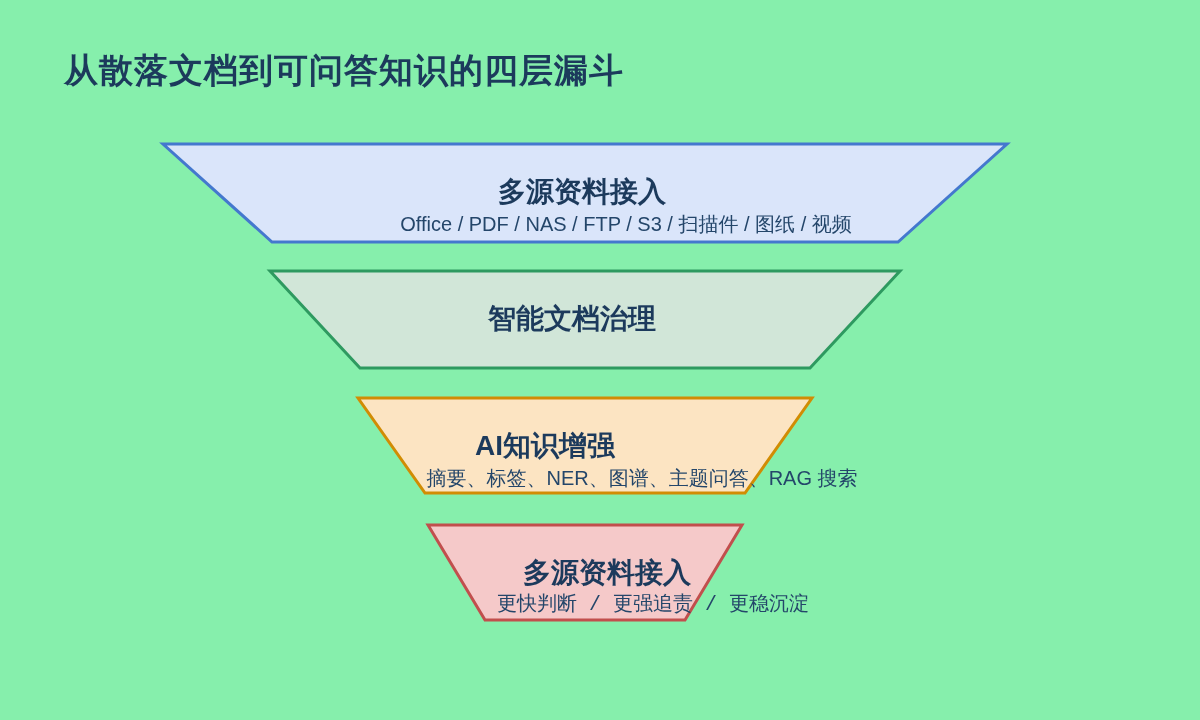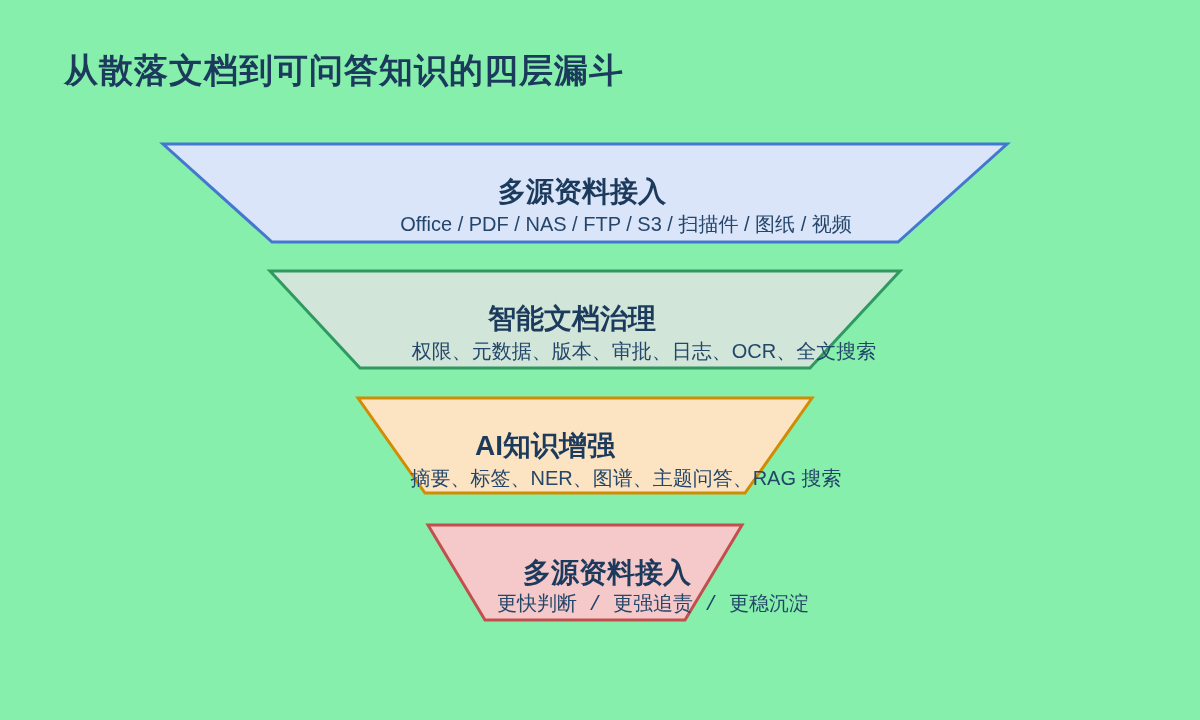--- a/index.html
+++ b/index.html
@@ -57,21 +57,20 @@
     <polygon points="163,144 1007,144 898,242 272,242" stroke-width="3" fill="#DAE5FA" stroke="#4478CE"></polygon>
     <polygon points="270,271 900,271 810,368 360,368" stroke-width="3" fill="#D1E6D8" stroke="#2E9A60"></polygon>
     <polygon points="358,398 812,398 745,493 425,493" stroke-width="3" fill="#FCE4C2" stroke="#D18C04"></polygon>
     <polygon points="428,525 742,525 685,620 485,620" stroke-width="3" fill="#F5C9C9" stroke="#C14F4D"></polygon>
   </svg>
 
   <div class="layer-title" style="left:542px; top:177px;margin-left:40px;">多源资料接入</div>
   <div class="layer-subtitle" style="left:594px; top:210px;margin-left:32px;">Office / PDF / NAS / FTP / S3 / 扫描件 / 图纸 / 视频</div>
 
   <div class="layer-title" style="left:540px; top:304px;margin-left:32px;">智能文档治理</div>
-  <div class="layer-subtitle" style="left:644px; top:337px;">权限、元数据、版本、审批、日志、OCR、全文搜索</div>
 
   <div class="layer-title" style="left:545px; top:431px;text-align:center;">AI知识增强</div>
-  <div class="layer-subtitle" style="left:626px; top:464px;">摘要、标签、NER、图谱、主题问答、RAG 搜索</div>
+  <div class="layer-subtitle" style="left:642px; top:464px;">摘要、标签、NER、图谱、主题问答、RAG 搜索</div>
 
   <div class="layer-title" style="left:607px; top:558px;">多源资料接入</div>
   <div class="layer-subtitle" style="left:653px; top:591px;font-family:Liberation Mono, monospace;">更快判断 / 更强追责 / 更稳沉淀</div>
 
 </div>
 
 </body></html>

